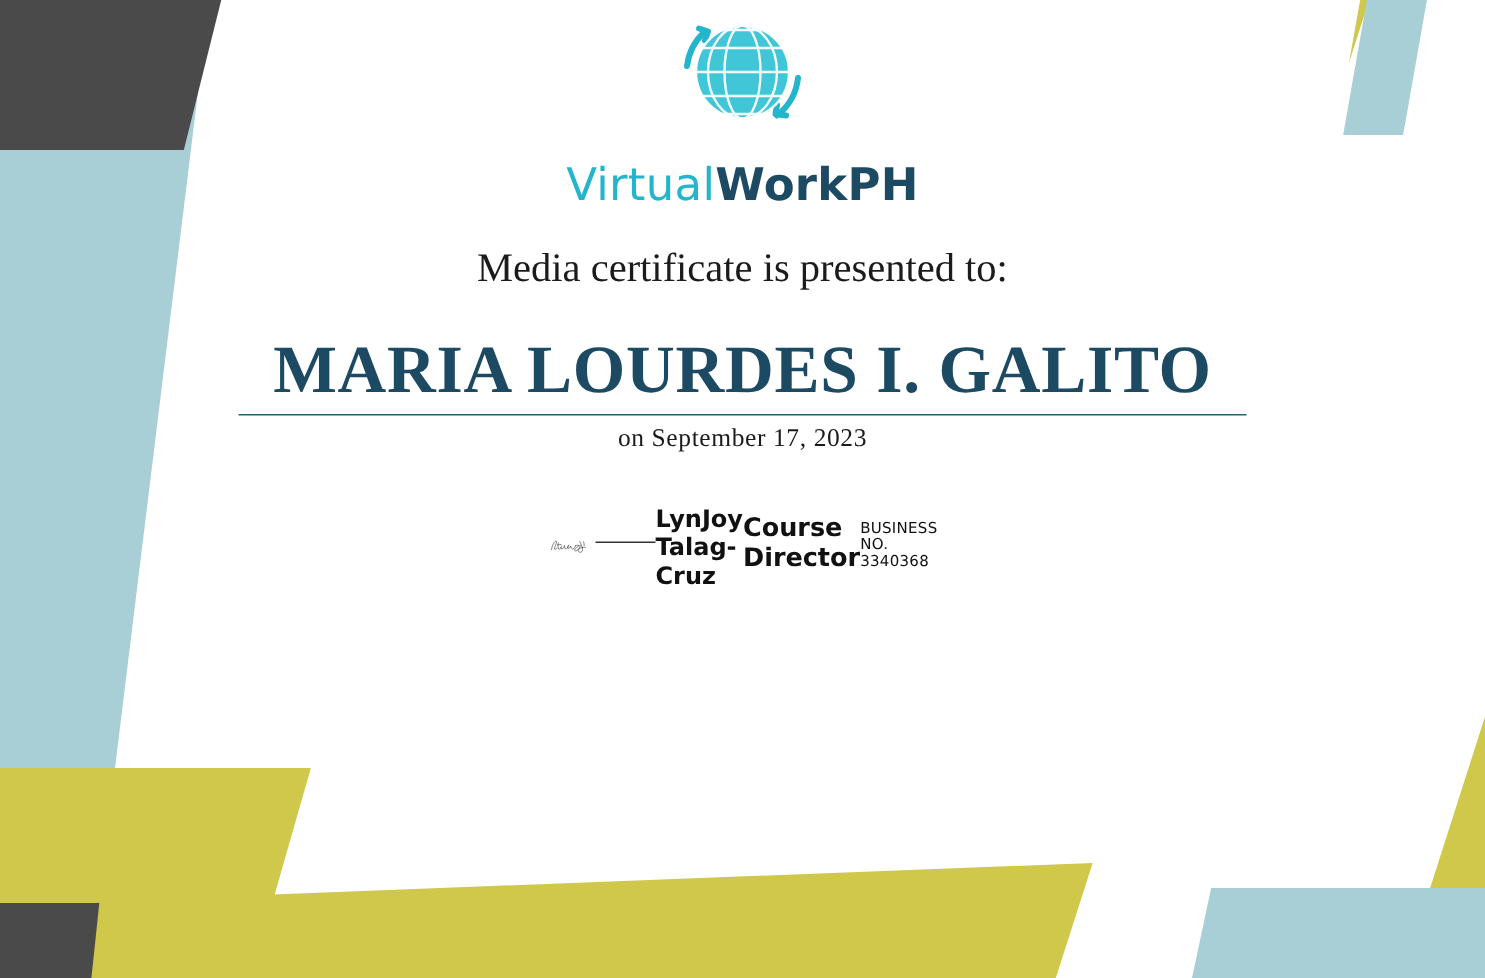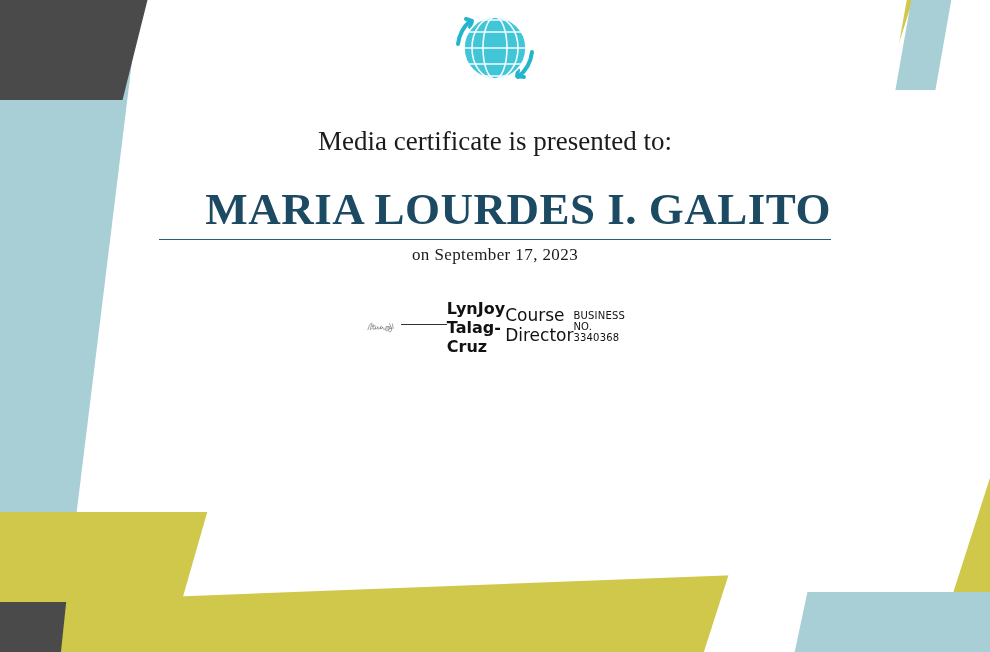--- a/index.html
+++ b/index.html
@@ -124,21 +124,21 @@
 
   .presented {
     margin-top: 22px;
     font-size: 27px;
     color: #1b1b1b;
   }
 
   .recipient-block {
     margin-top: 26px;
     width: 672px;
-    text-align: right;
+    text-align: center;
     border-bottom: 1.6px solid #2b5d74;
     padding-bottom: 4px;
   }
   .recipient {
     font-family: "Liberation Serif", serif;
     font-weight: bold;
     font-size: 45px;
     letter-spacing: 0.5px;
     color: #1d4a63;
     white-space: nowrap;
@@ -176,20 +176,21 @@
     font-family: "DejaVu Sans", sans-serif;
     font-weight: bold;
     font-size: 16px;
     color: #111;
   }
   .signer-role {
     margin-top: 3px;
     font-family: "DejaVu Sans", sans-serif;
     font-size: 17px;
     color: #111;
+    font-weight: bold;
   }
   .business-no {
     margin-top: 5px;
     font-family: "DejaVu Sans", sans-serif;
     font-size: 10px;
     letter-spacing: 0.2px;
     color: #111;
   }
 </style>
 </head>
@@ -222,20 +223,23 @@
           <circle cx="59" cy="44" r="31"></circle>
           <ellipse cx="59" cy="44" rx="12" ry="31"></ellipse>
           <ellipse cx="59" cy="44" rx="23" ry="31"></ellipse>
           <line x1="28" y1="44" x2="90" y2="44"></line>
           <path d="M32 28 H86"></path>
           <path d="M32 60 H86"></path>
           <path d="M40 16 H78"></path>
           <path d="M40 72 H78"></path>
         </g>
       </svg>
+      <div class="logo-text">
+        <span class="virtual">Virtual</span><span class="work">WorkPH</span>
+      </div>
     </div>
 
 
     <div class="presented">Media certificate is presented to:</div>
 
     <div class="recipient-block">
       <div class="recipient">MARIA LOURDES I. GALITO</div>
     </div>
 
     <div class="date">on September 17, 2023</div>

